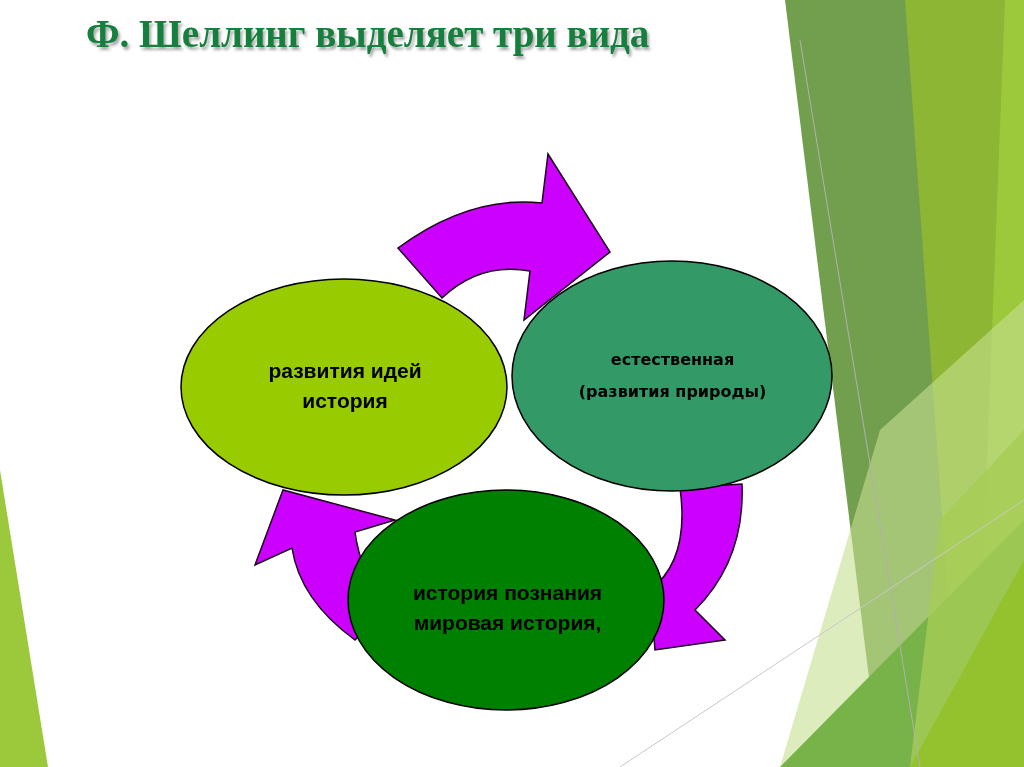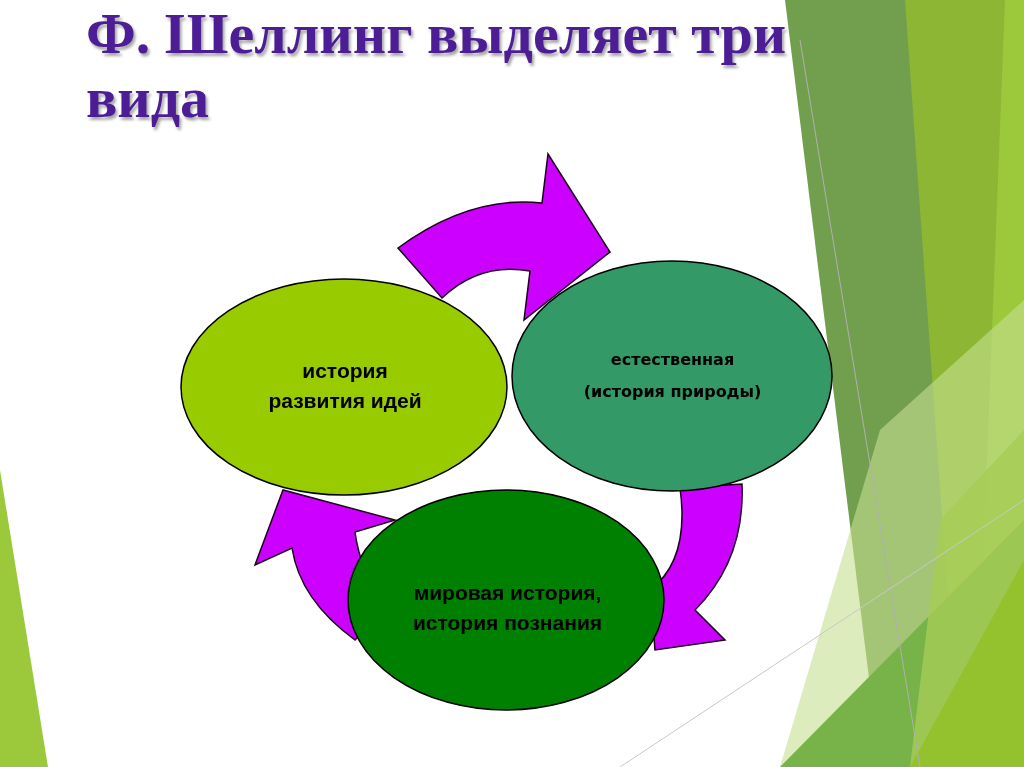--- a/index.html
+++ b/index.html
@@ -1,22 +1,22 @@
 <!DOCTYPE html>
 <html><head>
 <meta charset="utf-8">
 <style>
   html, body { margin: 0; padding: 0; }
   body { width: 1024px; height: 767px; overflow: hidden; background: #ffffff; position: relative; font-family: "Liberation Sans", sans-serif; }
   #slide { position: absolute; left: 0; top: 0; width: 1024px; height: 767px; }
   #bg-svg, #diagram-svg { position: absolute; left: 0; top: 0; }
   .title {
     position: absolute; left: 86px; top: 2px; width: 760px;
-    font-family: "Liberation Serif", serif; font-weight: bold; font-size: 58px; line-height: 64px;
-    color: #4c1d95; text-shadow: 2px 3px 3px rgba(0,0,0,0.35); margin: 0;
+    font-family: "Liberation Serif", serif; font-weight: bold; font-size: 39px; line-height: 64px;
+    color: #15803d; text-shadow: 2px 3px 3px rgba(0,0,0,0.35); margin: 0;
   }
   .node-label {
     position: absolute; text-align: center; color: #000; font-weight: bold;
     font-size: 21px; line-height: 30px;
   }
   .node-label.comic { font-family: "DejaVu Sans", sans-serif; font-size: 16px; line-height: 32px; }
 </style>
 </head>
 <body>
 
@@ -46,27 +46,27 @@
     <path d="M680,488 L742,484 Q745,560 695,610 L725,640 L655,650 L650,590 Q690,560 680,488 Z" fill="#cc00ff" stroke="#1a001a" stroke-width="1.5"></path>
 
     <path d="M355,640 Q300,600 292,548 L255,565 L283,490 L395,520 L355,532 Q360,570 385,610 Z" fill="#cc00ff" stroke="#1a001a" stroke-width="1.5"></path>
 
     <ellipse cx="344" cy="387" rx="163" ry="108" fill="#99cc00" stroke="#000" stroke-width="1.5"></ellipse>
     <ellipse cx="672" cy="376" rx="160" ry="115" fill="#339966" stroke="#000" stroke-width="1.5"></ellipse>
     <ellipse cx="506" cy="600" rx="158" ry="110" fill="#008000" stroke="#000" stroke-width="1.5"></ellipse>
   </svg>
 
   <div class="node-label" style="left:200px; top:356px; width:290px;">
+    <div>развития идей</div>
     <div>история</div>
-    <div>развития идей</div>
   </div>
 
   <div class="node-label comic" style="left:520px; top:344px; width:305px;">
     <div>естественная</div>
-    <div>(история природы)</div>
+    <div>(развития природы)</div>
   </div>
 
   <div class="node-label" style="left:360px; top:578px; width:295px;">
+    <div>история познания</div>
     <div>мировая история,</div>
-    <div>история познания</div>
   </div>
 
 </div>
 
 </body></html>

